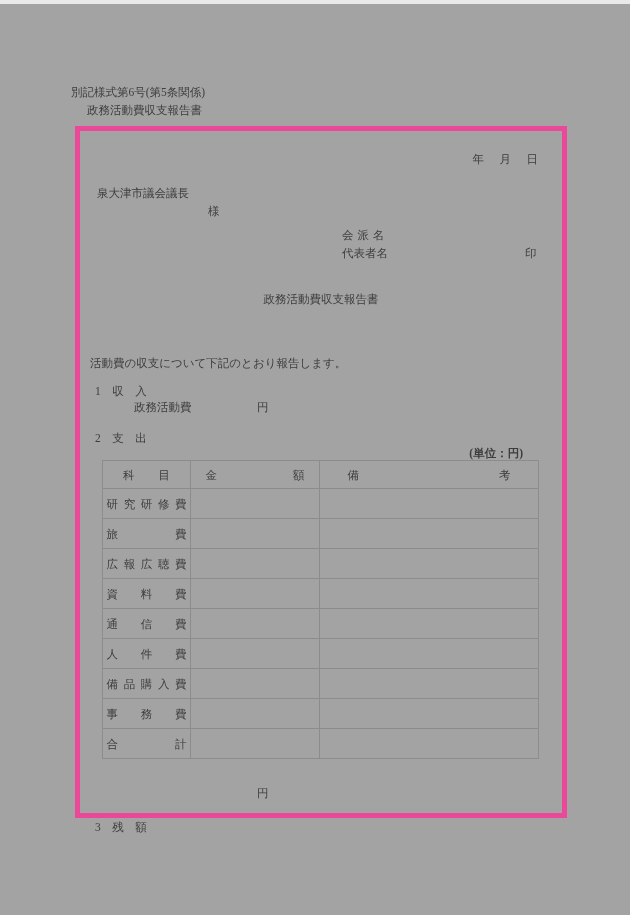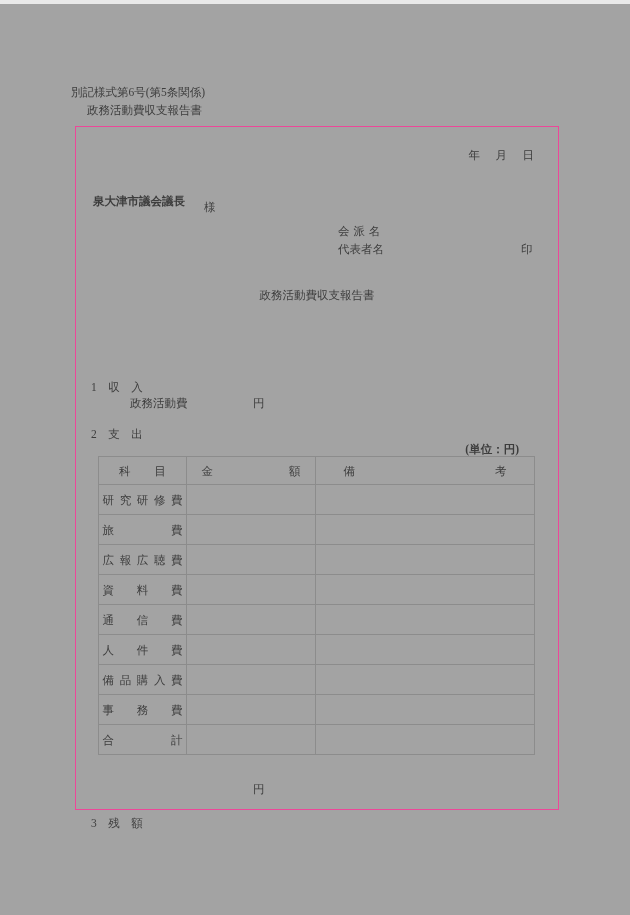--- a/index.html
+++ b/index.html
@@ -13,24 +13,24 @@
     font-size:11.5px;
     line-height:1.25;
     overflow:hidden;
   }
   .abs{position:absolute;white-space:nowrap;}
   .form-number{left:71px;top:81px;}
   .form-subtitle{left:87px;top:99px;}
   .outer-box{
     position:absolute;left:75px;top:122px;
     width:482px;height:682px;
-    border:1px solid #ec4899;
+    border:5px solid #ec4899;
   }
   .date-line{right:22px;top:21px;letter-spacing:2px;}
-  .addressee{left:17px;top:67px;font-weight:bold;}
+  .addressee{left:17px;top:55px;}
   .addressee-suffix{left:128px;top:73px;}
   .faction{left:262px;top:97px;letter-spacing:0.5px;}
   .representative{left:262px;top:115px;}
   .seal{left:445px;top:115px;}
   .doc-title{left:0;top:161px;width:100%;text-align:center;white-space:nowrap;}
   .body-l1{left:10px;top:208px;}
   .body-l2{left:10px;top:225px;}
   .sec1-heading{left:15px;top:253px;text-align:right;}
   .sec1-item{left:54px;top:269px;text-align:center;}
   .sec1-unit{left:177px;top:269px;}
@@ -83,20 +83,21 @@
 
     <div class="abs addressee">泉大津市議会議長</div>
     <div class="abs addressee-suffix">様</div>
 
     <div class="abs faction">会 派 名</div>
     <div class="abs representative">代表者名</div>
     <div class="abs seal">印</div>
 
     <div class="abs doc-title">政務活動費収支報告書</div>
 
+    <div class="abs body-l2">活動費の収支について下記のとおり報告します。</div>
 
     <div class="abs sec1-heading">1　収　入</div>
     <div class="abs sec1-item">政務活動費</div>
     <div class="abs sec1-unit">円</div>
 
     <div class="abs sec2-heading">2　支　出</div>
     <div class="abs unit-note">(単位：円)</div>
 
     <table class="expense">
       <colgroup>

